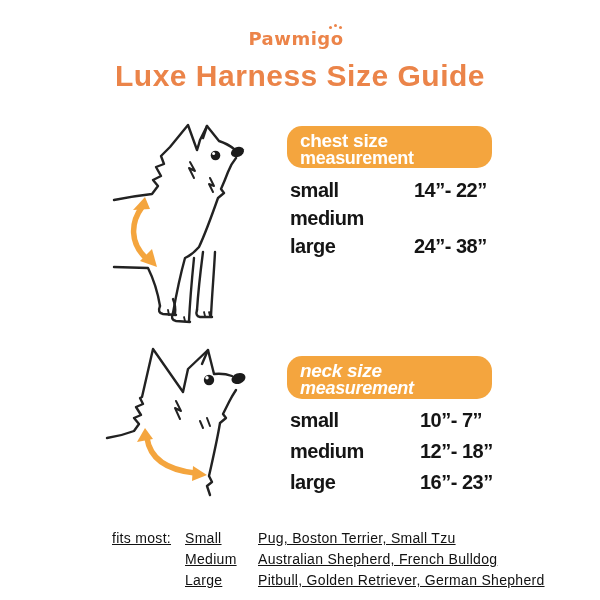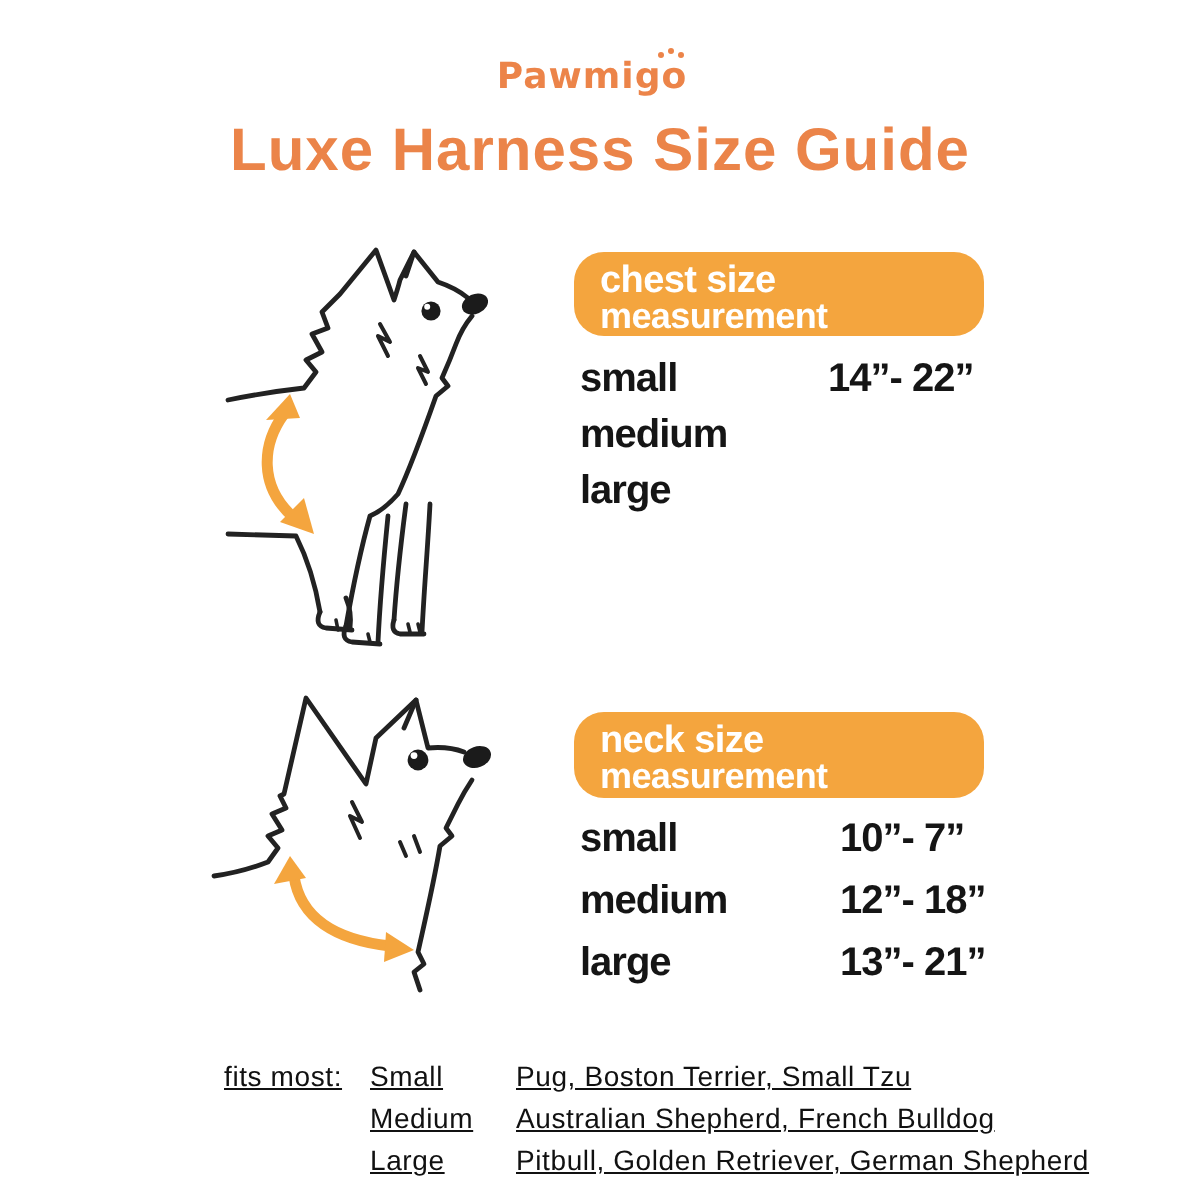--- a/index.html
+++ b/index.html
@@ -25,21 +25,21 @@
   }
   
   .dog1{position:absolute;left:100px;top:110px;}
   .dog2{position:absolute;left:105px;top:346px;}
   
   .banner{
     position:absolute;left:287px;width:205px;background:#f4a53e;border-radius:15px;
     color:#ffffff;padding:5px 0 0 13px;box-sizing:border-box;
   }
   .banner-chest{top:126px;height:42px;}
-  .banner-neck{top:356px;height:43px;}
+  .banner-neck{top:356px;height:43px;font-style:italic;}
   .banner-title{font-weight:bold;font-size:19px;letter-spacing:-0.3px;line-height:20px;}
   .banner-sub{font-weight:bold;font-size:18px;letter-spacing:-0.3px;line-height:14px;}
   
   .size-table{position:absolute;left:288px;width:215px;}
   .table-chest{top:176px;}
   .table-neck{top:404px;}
   .size-row{position:relative;}
   .table-chest .size-row{height:28px;}
   .table-neck .size-row{height:31px;}
   .size-label,.size-value{
@@ -110,20 +110,21 @@
   <div class="size-table table-chest">
     <div class="size-row">
       <span class="size-label">small</span>
       <span class="size-value">14”- 22”</span>
     </div>
     <div class="size-row">
       <span class="size-label">medium</span>
     </div>
     <div class="size-row">
       <span class="size-label">large</span>
+      <span class="size-value">24”- 38”</span>
     </div>
   </div>
 
   <svg class="dog2" width="195" height="175" viewBox="0 0 195 175">
     <g fill="none" stroke="#222222" stroke-width="2.4" stroke-linecap="round" stroke-linejoin="round">
 
       <path d="M2,92 Q16,90 29,85 L34,78 L29,72 L36,69 L31,61 L38,58 L35,52 L37,51 L48,3 L78,46 Q81,32 83,23 L103,4 L109,28 Q119,27 127,30"></path>
       <path d="M103,4 L97,18"></path>
 
       <path d="M131,44 Q127,50 124,56 Q121,62 118,68 L121,72 L115,77 C112,95 108,112 104,130 L107,136 L102,140 L105,149"></path>
@@ -150,21 +151,21 @@
     <div class="size-row">
       <span class="size-label">small</span>
       <span class="size-value">10”- 7”</span>
     </div>
     <div class="size-row">
       <span class="size-label">medium</span>
       <span class="size-value">12”- 18”</span>
     </div>
     <div class="size-row">
       <span class="size-label">large</span>
-      <span class="size-value">13”- 21”</span>
+      <span class="size-value">16”- 23”</span>
     </div>
   </div>
 
   <div class="fits">
     <div>fits most:</div>
     <div>Small</div>
     <div>Pug, Boston Terrier, Small Tzu</div>
     <div></div>
     <div>Medium</div>
     <div>Australian Shepherd, French Bulldog</div>

